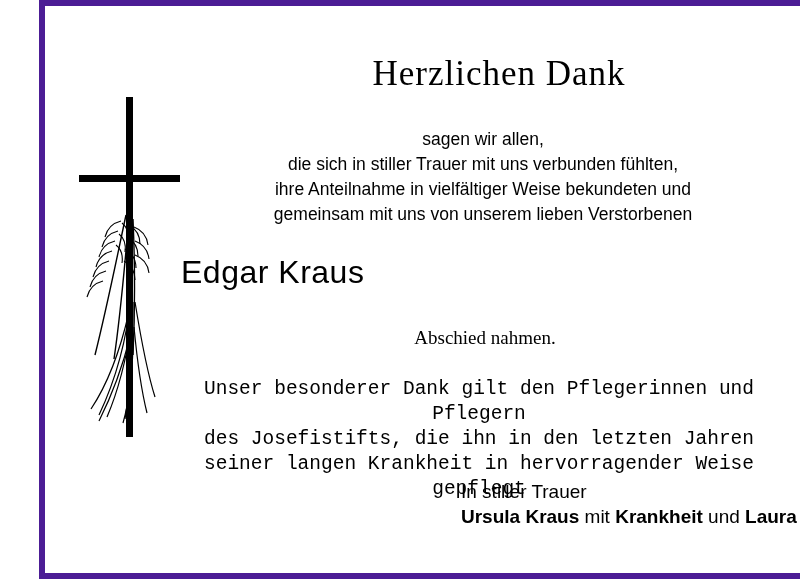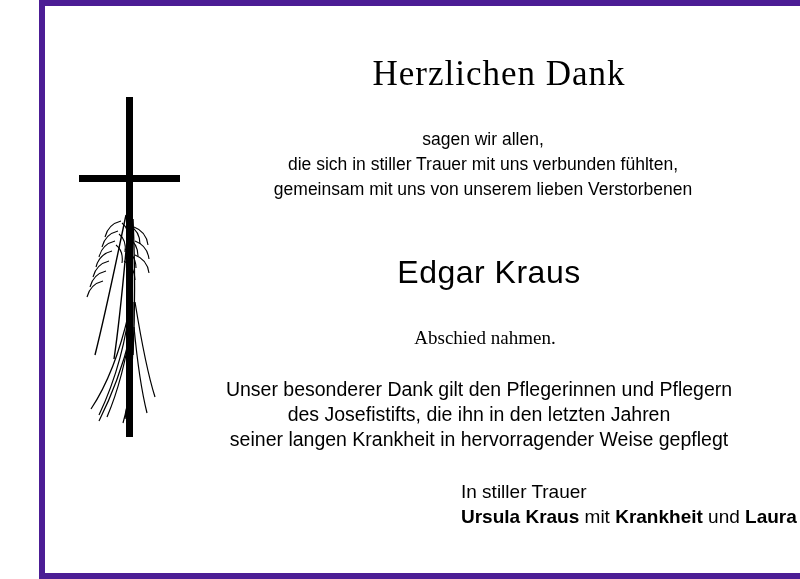--- a/index.html
+++ b/index.html
@@ -64,21 +64,20 @@
     font-size: 17.5px;
     line-height: 25px;
   }
 
   
   .name {
     position: absolute;
     left: 120px;
     right: 20px;
     top: 230px;
-    text-align: center;
     font-family: "Liberation Sans", sans-serif;
     font-size: 32px;
     line-height: 40px;
     font-weight: normal;
     letter-spacing: 0.5px;
   }
 
   
   .farewell {
     position: absolute;
@@ -90,21 +89,21 @@
     font-size: 19px;
   }
 
   
   .block-thanks {
     position: absolute;
     left: 100px;
     right: 20px;
     top: 355px;
     text-align: center;
-    font-family: Liberation Sans, sans-serif;
+    font-family: Liberation Mono, monospace;
     font-size: 19.5px;
     line-height: 25px;
   }
 
   
   .footer-left {
     position: absolute;
     left: 22px;
     bottom: 28px;
     font-family: "Liberation Serif", serif;
@@ -185,20 +184,21 @@
           </g>
         </g>
       </svg>
     </div>
 
     <div class="headline">Herzlichen Dank</div>
 
     <div class="block-intro">
       <span class="line">sagen wir allen,</span>
       <span class="line">die sich in stiller Trauer mit uns verbunden fühlten,</span>
+      <span class="line">ihre Anteilnahme in vielfältiger Weise bekundeten und</span>
       <span class="line">gemeinsam mit uns von unserem lieben Verstorbenen</span>
     </div>
 
     <div class="name">Edgar Kraus</div>
 
     <div class="farewell">Abschied nahmen.</div>
 
     <div class="block-thanks">
       <span class="line">Unser besonderer Dank gilt den Pflegerinnen und Pflegern</span>
       <span class="line">des Josefistifts, die ihn in den letzten Jahren</span>

